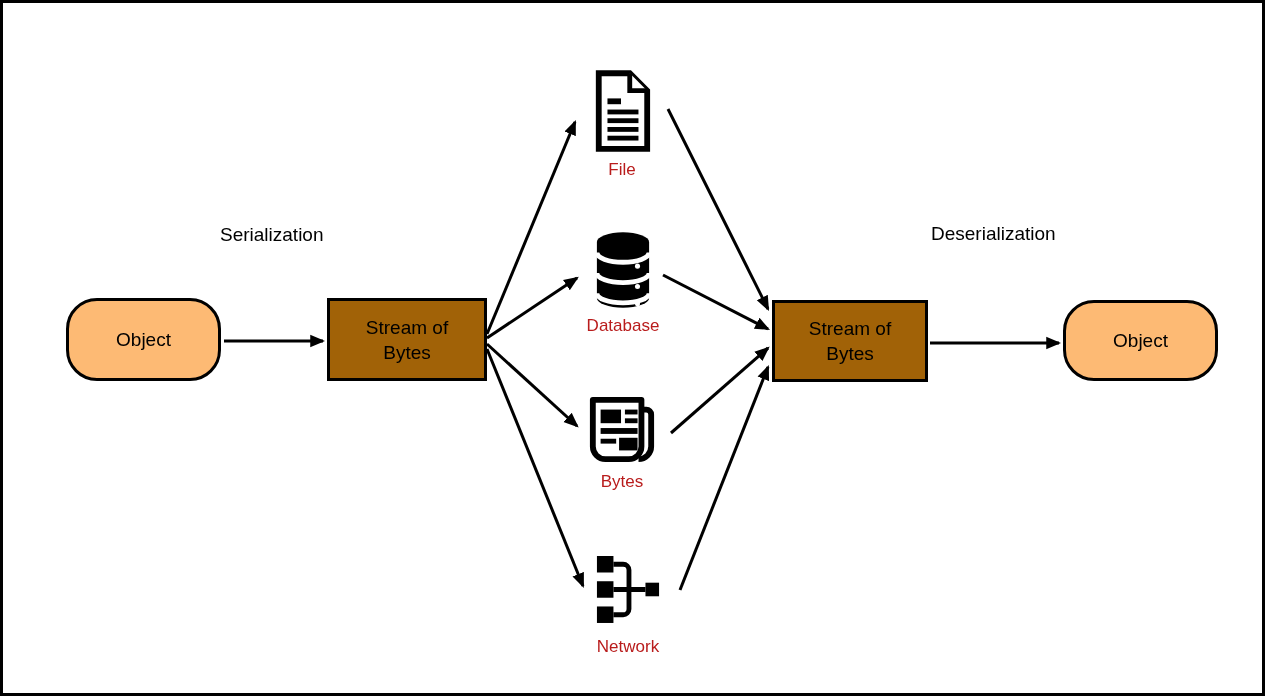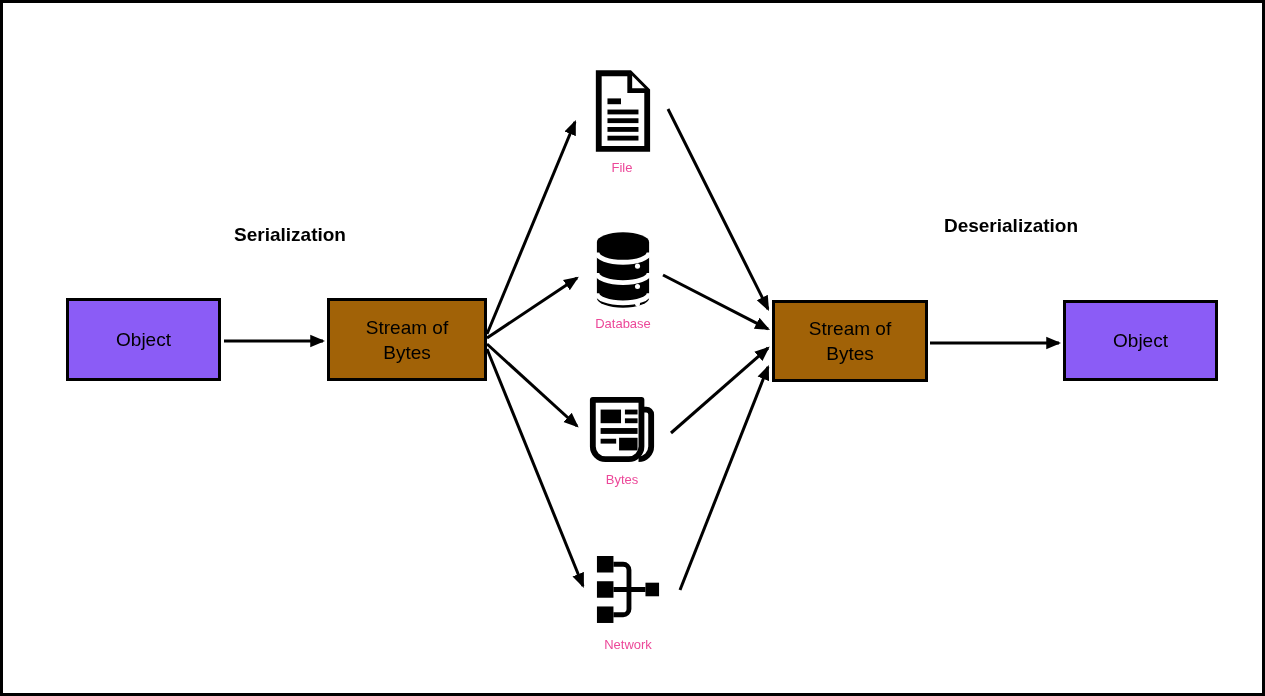--- a/index.html
+++ b/index.html
@@ -27,49 +27,48 @@
     box-sizing: border-box;
     border: 3px solid #000000;
     display: flex;
     align-items: center;
     justify-content: center;
     text-align: center;
     font-size: 19px;
     color: #000000;
     line-height: 25px;
   }
-  .box.green  { background: #8b5cf6; }
+  .box.green  { background: #fdba74; border-radius: 31px; }
   .box.yellow { background: #a16207; }
   .box .label-inner { max-width: 104px; }
 
   .box.object-left  { left: 63px;  top: 295px; width: 155px; height: 83px; }
   .box.stream-left  { left: 324px; top: 295px; width: 160px; height: 83px; }
   .box.stream-right { left: 769px; top: 297px; width: 156px; height: 82px; }
   .box.object-right { left: 1060px; top: 297px; width: 155px; height: 81px; }
 
   .section-label {
     position: absolute;
-    font-weight: bold;
+    font-weight: normal;
     font-size: 19px;
     color: #000000;
-    text-align: center;
   }
   .section-label.serialization   { left: 217px; top: 221px; width: 140px; }
-  .section-label.deserialization { left: 928px; top: 212px; width: 160px; }
+  .section-label.deserialization { left: 928px; top: 220px; width: 160px; }
 
   .media-group {
     position: absolute;
     width: 140px;
     display: flex;
     flex-direction: column;
     align-items: center;
   }
   .media-group .media-label {
-    font-size: 13px;
-    color: #ec4899;
+    font-size: 17px;
+    color: #b91c1c;
     white-space: nowrap;
   }
   .media-file     { left: 549px; top: 66px; }
   .media-database { left: 550px; top: 228px; }
   .media-memory   { left: 549px; top: 391px; }
   .media-network  { left: 555px; top: 551px; }
 
   .media-file .media-label     { margin-top: 7px; }
   .media-database .media-label { margin-top: 7px; }
   .media-memory .media-label   { margin-top: 6px; }

